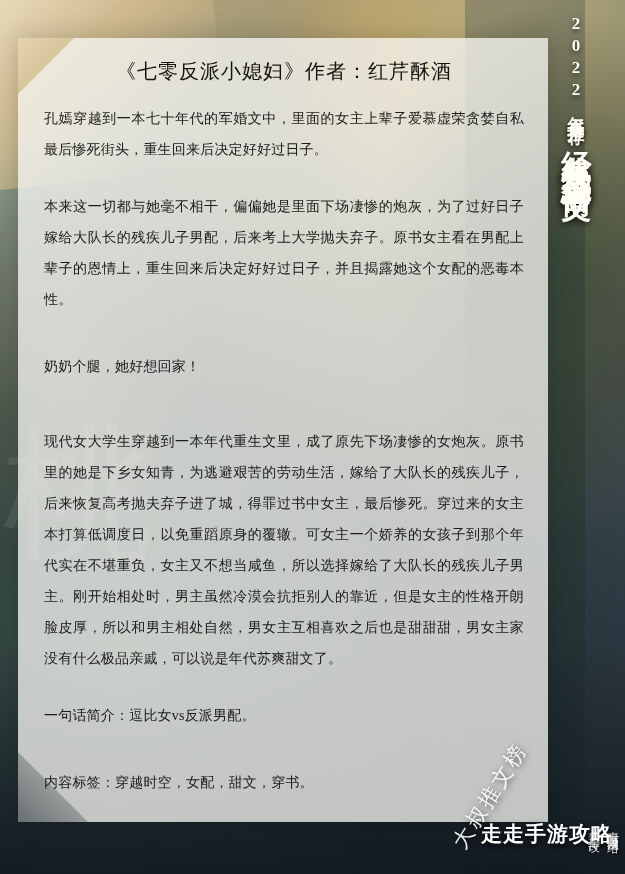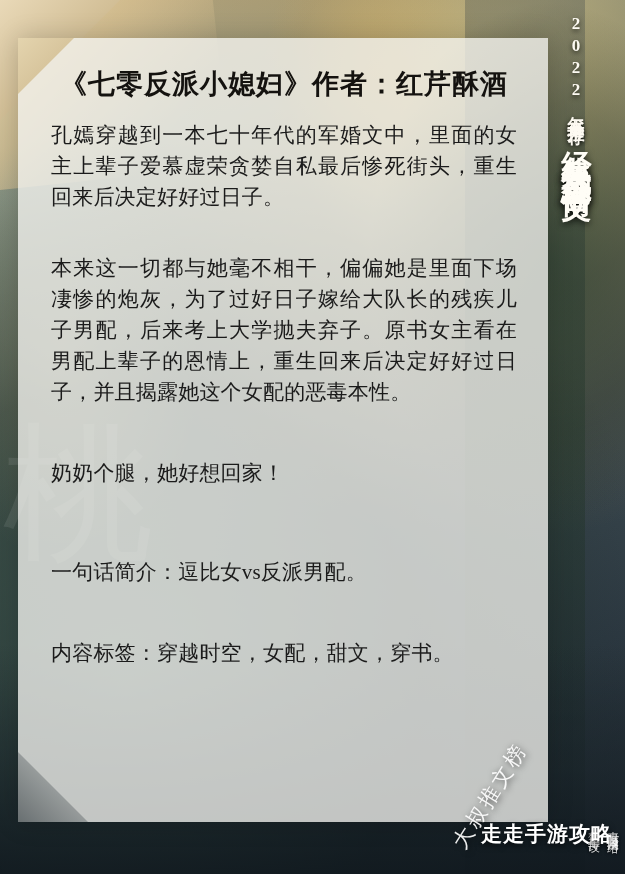--- a/index.html
+++ b/index.html
@@ -107,30 +107,30 @@
   
   .doc {
     position: absolute;
     left: 36px;
     top: 58px;
     width: 496px;
     color: #1d1d1d;
     font-family: "Liberation Serif", "DejaVu Serif", serif;
   }
   .doc-title {
-    font-size: 27px;
-    font-weight: 700;
+    font-size: 20px;
+    font-weight: 400;
     text-align: center;
     letter-spacing: 1px;
-    margin: 8px 0 18px 0;
+    margin: 0 0 18px 0;
     color: #14120f;
   }
   .doc p {
-    margin: 15px;
-    font-size: 21px;
+    margin: 8px;
+    font-size: 14px;
     line-height: 31px;
     text-align: justify;
     letter-spacing: .2px;
     color: #1b1b1b;
   }
   .gap-s { height: 10px; }
   .gap-m { height: 28px; }
   .gap-l { height: 20px; }
 
   
@@ -229,20 +229,21 @@
 
   <div class="doc">
     <h1 class="doc-title">《七零反派小媳妇》作者：红芹酥酒</h1>
     <p>孔嫣穿越到一本七十年代的军婚文中，里面的女主上辈子爱慕虚荣贪婪自私最后惨死街头，重生回来后决定好好过日子。</p>
     <div class="gap-s"></div>
     <p>本来这一切都与她毫不相干，偏偏她是里面下场凄惨的炮灰，为了过好日子嫁给大队长的残疾儿子男配，后来考上大学抛夫弃子。原书女主看在男配上辈子的恩情上，重生回来后决定好好过日子，并且揭露她这个女配的恶毒本性。</p>
     <div class="gap-s"></div>
     <div class="gap-s"></div>
     <p>奶奶个腿，她好想回家！</p>
     <div class="gap-m"></div>
+    <p>现代女大学生穿越到一本年代重生文里，成了原先下场凄惨的女炮灰。原书里的她是下乡女知青，为逃避艰苦的劳动生活，嫁给了大队长的残疾儿子，后来恢复高考抛夫弃子进了城，得罪过书中女主，最后惨死。穿过来的女主本打算低调度日，以免重蹈原身的覆辙。可女主一个娇养的女孩子到那个年代实在不堪重负，女主又不想当咸鱼，所以选择嫁给了大队长的残疾儿子男主。刚开始相处时，男主虽然冷漠会抗拒别人的靠近，但是女主的性格开朗脸皮厚，所以和男主相处自然，男女主互相喜欢之后也是甜甜甜，男女主家没有什么极品亲戚，可以说是年代苏爽甜文了。</p>
     <div class="gap-s"></div>
     <p>一句话简介：逗比女vs反派男配。</p>
     <div class="gap-l"></div>
     <p>内容标签：穿越时空，女配，甜文，穿书。</p>
   </div>
 
   <div class="vbanner">
     <div class="vb-line vb-small">2022年书单推荐</div>
     <div class="vb-line vb-big">经典年代系列言情文</div>
   </div>

